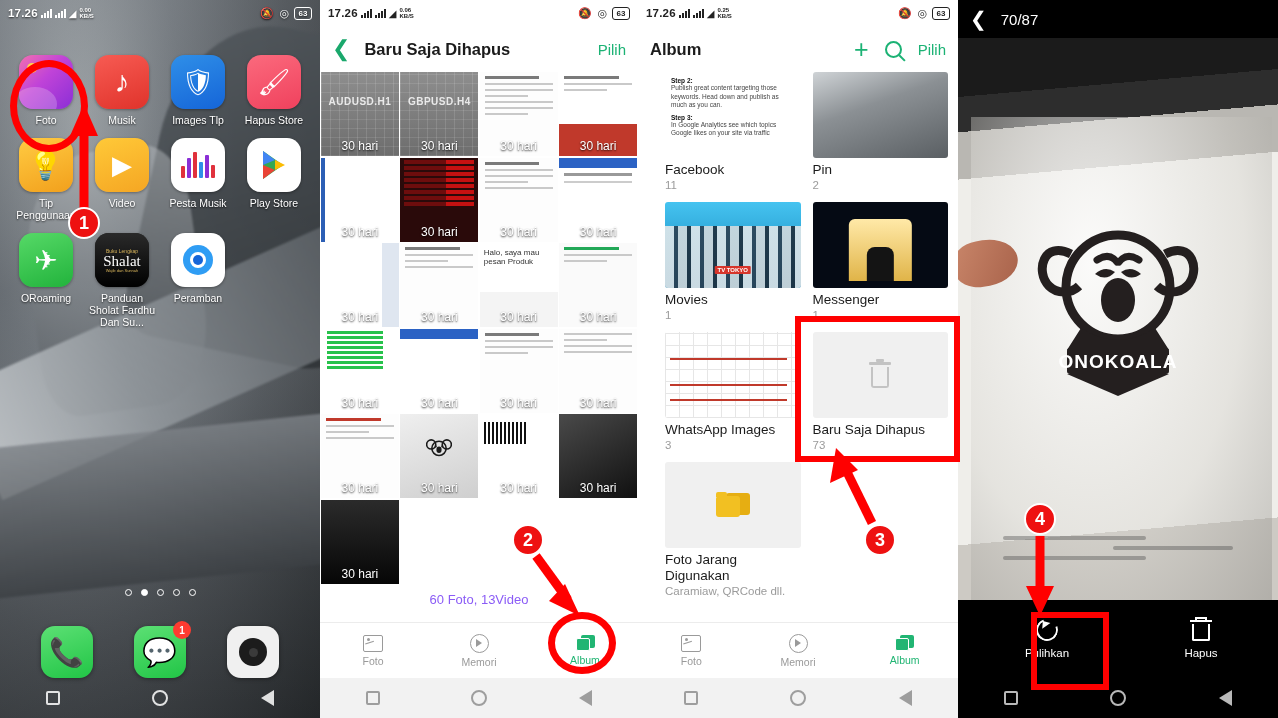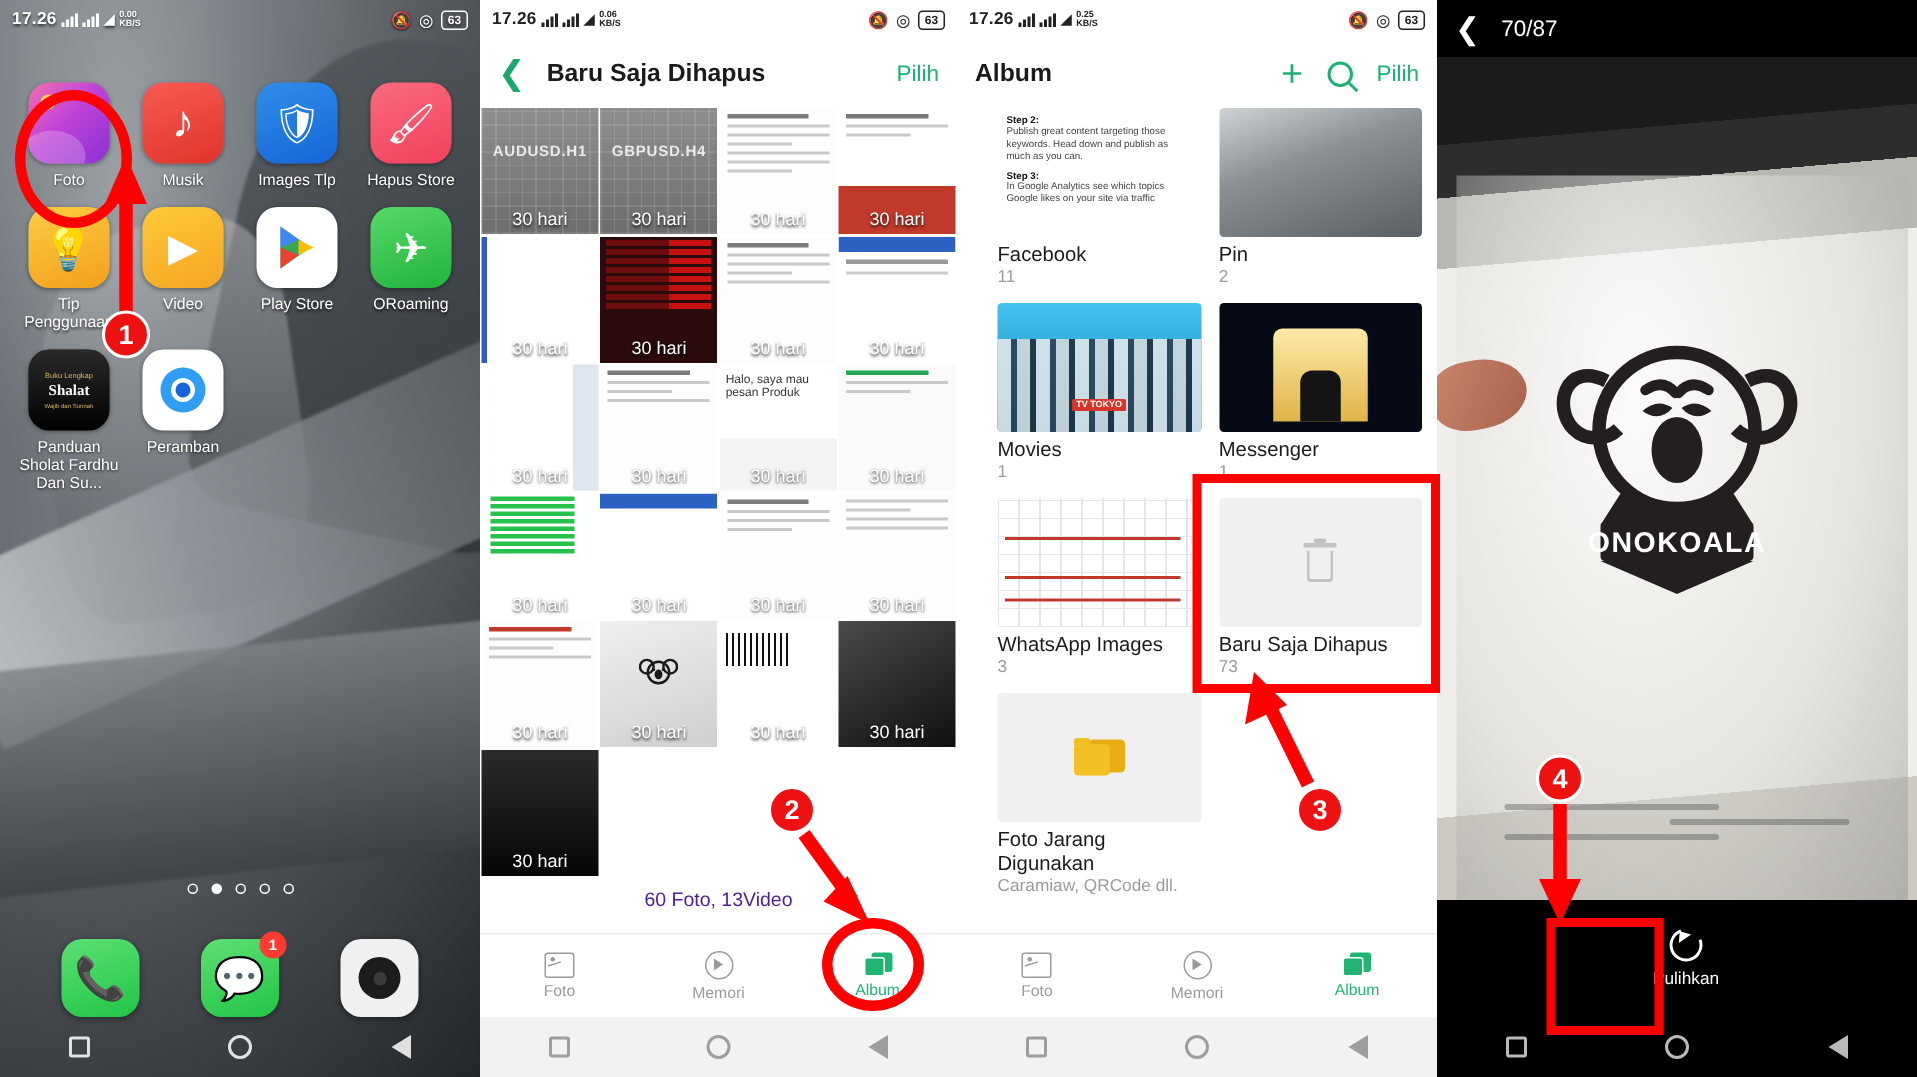--- a/index.html
+++ b/index.html
@@ -85,21 +85,21 @@
   .ic-oroam{background:linear-gradient(160deg,#56d967,#22b33c);font-size:28px;}
   .ic-shalat{background:#1d1d1d;}
   .ic-peramban{background:#fff;}
   .folder-shape{width:32px;height:24px;background:#fff;border-radius:3px;position:relative;}
   .folder-shape:before{content:"";position:absolute;top:-5px;left:0;width:14px;height:6px;background:#fff;border-radius:2px 2px 0 0;}
   .eq{display:flex;align-items:flex-end;gap:2.5px;height:26px;}
   .eq i{width:3.5px;border-radius:1px;display:block;}
   .shalat-in{width:100%;height:100%;display:flex;flex-direction:column;align-items:center;justify-content:center;
              background:linear-gradient(#2a2a2a,#000);}
   .shalat-in .t1{font-size:5px;color:#d8b45a;}
-  .shalat-in .t2{font-size:10px;color:#fff;font-family:"Liberation Serif",serif;font-weight:bold;line-height:14px;}
+  .shalat-in .t2{font-size:15px;color:#fff;font-family:"Liberation Serif",serif;font-weight:normal;line-height:14px;}
   .shalat-in .t3{font-size:4px;color:#d8b45a;}
 
   .dots { position:absolute; bottom:122px; left:0; right:0; display:flex; justify-content:center; gap:9px; z-index:5;}
   .dots i { width:7px;height:7px;border-radius:50%;border:1.5px solid #fff;display:block;}
   .dots i.on{background:#fff;}
 
   .dock { position:absolute; bottom:40px; left:0; right:0; display:flex; justify-content:space-evenly; z-index:5;}
   .dock .ic{width:52px;height:52px;border-radius:14px;display:flex;align-items:center;justify-content:center;
             position:relative;box-shadow:0 1px 4px rgba(0,0,0,.4);font-size:28px;color:#fff;}
   .dk-phone{background:linear-gradient(160deg,#5ce074,#21c546);}
@@ -157,21 +157,21 @@
   .th-green .bar{height:3px;background:#27c24c;margin:2px 16px 2px 6px;}
   .th-dark{background:linear-gradient(150deg,#4a4a4a,#101010);}
   .th-bag{background:linear-gradient(160deg,#efefef,#cfcfcf);position:relative;}
   .th-bag .koala{position:absolute;left:50%;top:42%;transform:translate(-50%,-50%);width:26px;height:24px;}
   .th-barcode{background:#fff;position:relative;}
   .th-barcode .bc{position:absolute;left:4px;top:8px;width:55%;height:22px;
      background:repeating-linear-gradient(90deg,#111 0 1.5px,#fff 1.5px 4px);}
   .th-night{background:linear-gradient(180deg,#2b2b2b,#060606);}
   .th-blue{background:#fff;}
   .th-blue .top{height:10px;background:#2b62c4;}
-  .count{position:absolute;left:0;right:0;text-align:center;font-size:13px;color:#4c1d95;}
+  .count{position:absolute;left:0;right:0;text-align:center;font-size:13px;color:#8b5cf6;}
 
   .tabbar{position:absolute;bottom:40px;left:0;right:0;height:56px;background:#fff;border-top:1px solid #ececec;
           display:flex;align-items:center;z-index:10;}
   .tab{flex:1;display:flex;flex-direction:column;align-items:center;gap:3px;}
   .tab .lb{font-size:10.5px;color:#9a9a9a;}
   .tab.active .lb{color:#21b573;}
   .ic-foto-t{width:20px;height:17px;border:1.6px solid #9a9a9a;border-radius:2px;position:relative;}
   .ic-foto-t:after{content:"";position:absolute;left:2px;bottom:2px;width:9px;height:6px;border-top:1.6px solid #9a9a9a;
      transform:rotate(-18deg);}
   .ic-foto-t:before{content:"";position:absolute;left:3px;top:2px;width:3px;height:3px;border-radius:50%;background:#9a9a9a;}
@@ -320,20 +320,33 @@
         <div class="lb">Hapus Store</div>
       </div>
       <div class="app">
         <div class="ic ic-tip">💡</div>
         <div class="lb">Tip Penggunaan</div>
       </div>
       <div class="app">
         <div class="ic ic-video">▶</div>
         <div class="lb">Video</div>
       </div>
+      <div class="app">
+        <div class="ic ic-pesta">
+          <span class="eq">
+            <i style="height:12px;background:#e0313c"></i>
+              <i style="height:20px;background:#8b2fd6"></i>
+            <i style="height:26px;background:#e0313c"></i>
+              <i style="height:16px;background:#2f8fe8"></i>
+            <i style="height:23px;background:#8b2fd6"></i>
+              <i style="height:13px;background:#e0313c"></i>
+          </span>
+        </div>
+        <div class="lb">Pesta Musik</div>
+      </div>
 
       <div class="app">
         <div class="ic ic-play">
           <svg width="30" height="32" viewBox="0 0 30 32">
             <polygon points="4,2 24,16 4,30" fill="#34a853"></polygon>
             <polygon points="4,2 16,11 4,16" fill="#4285f4"></polygon>
             <polygon points="4,16 16,21 4,30" fill="#ea4335"></polygon>
             <polygon points="16,11 26,16 16,21" fill="#fbbc04"></polygon>
           </svg>
         </div>
@@ -755,20 +768,27 @@
           <div class="bl r"></div>
           <div class="bl"></div>
       </div>
     </div>
 
     <div class="p4actions">
       <div class="act4">
         <span class="restore-ic"></span>
         <span class="lb">Pulihkan</span>
       </div>
+      <div class="act4">
+        <span class="del-ic">
+            <i class="lid"></i>
+            <i class="bd"></i>
+          </span>
+        <span class="lb">Hapus</span>
+      </div>
     </div>
 
     <div class="navbar nav-dark">
       <span class="nv-sq"></span>
       <span class="nv-ci"></span>
       <span class="nv-tr"></span>
     </div>
   </div>
 
   <div class="ann">

